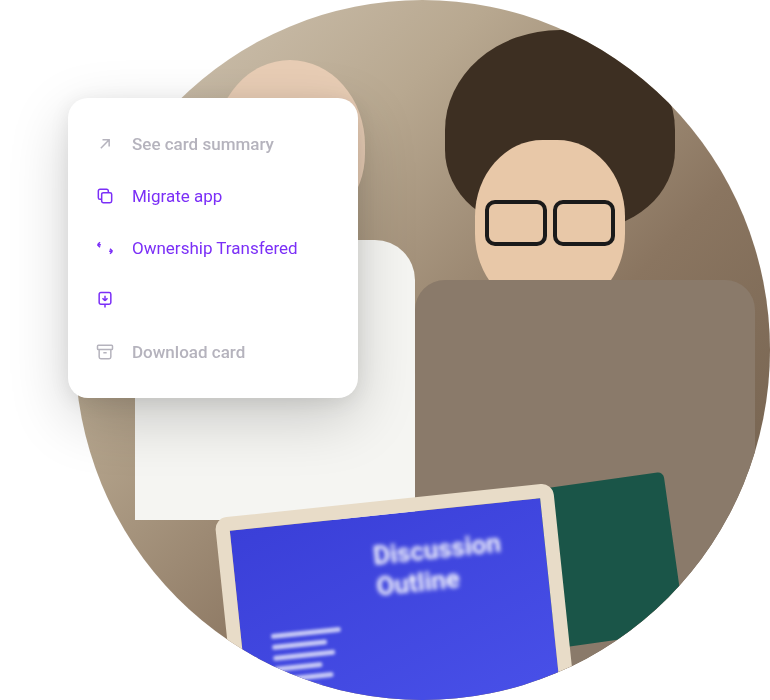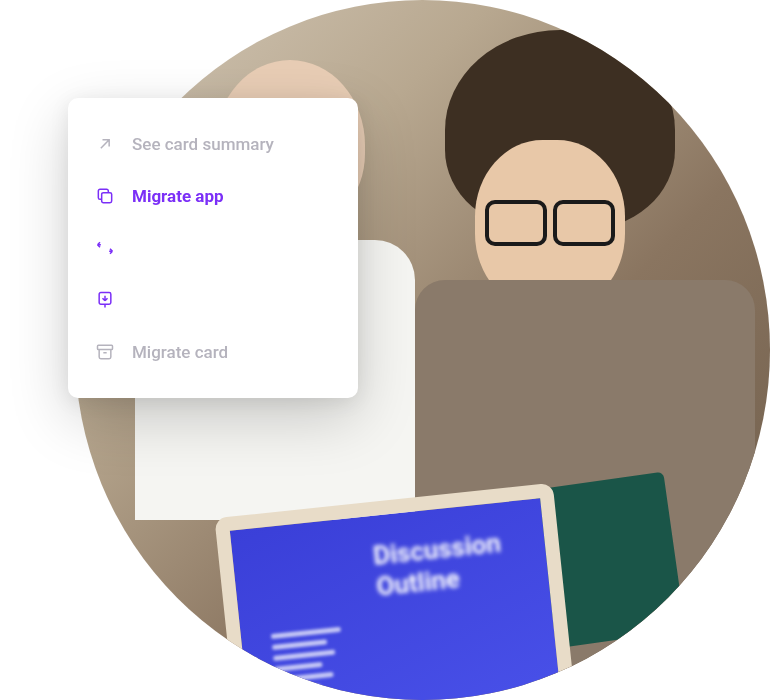--- a/index.html
+++ b/index.html
@@ -150,39 +150,39 @@
     background: rgba(255,255,255,0.7);
     border-radius: 2px;
     filter: blur(1.5px);
   }
   .menu-card {
     position: absolute;
     left: 68px;
     top: 98px;
     width: 290px;
     background: #fff;
-    border-radius: 10px;
+    border-radius: 20px;
     box-shadow: 0 20px 60px rgba(0,0,0,0.18), 0 4px 20px rgba(0,0,0,0.08);
     padding: 20px 0;
   }
   .menu-item {
     display: flex;
     align-items: center;
     gap: 16px;
     padding: 15px 26px;
     cursor: pointer;
     font-size: 17px;
     font-weight: 500;
   }
   .menu-item.muted {
     color: #b5b3bd;
   }
   .menu-item.accent {
     color: #7b2ff7;
-    font-weight: 700;
+    font-weight: 400;
   }
   .menu-icon {
     width: 22px;
     height: 22px;
     flex-shrink: 0;
     display: flex;
     align-items: center;
     justify-content: center;
   }
   .menu-icon svg {
@@ -240,36 +240,37 @@
     </span>
     <span>Migrate app</span>
   </div>
 
   <div class="menu-item accent">
     <span class="menu-icon">
       <svg viewBox="0 0 24 24">
           <path d="M7 8l-4 0M3 8l3-3M3 8l3 3M17 16l4 0M21 16l-3-3M21 16l-3 3"></path>
         </svg>
     </span>
+    <span>Ownership Transfered</span>
   </div>
 
   <div class="menu-item accent">
     <span class="menu-icon">
       <svg viewBox="0 0 24 24">
           <rect x="5" y="3" width="14" height="14" rx="2"></rect>
           <path d="M12 7v6m0 0l-3-3m3 3l3-3M12 17v4"></path>
         </svg>
     </span>
   </div>
 
 
   <div class="menu-item muted">
     <span class="menu-icon">
       <svg viewBox="0 0 24 24">
           <rect x="3" y="4" width="18" height="5" rx="1"></rect>
           <path d="M5 9v9a2 2 0 0 0 2 2h10a2 2 0 0 0 2-2V9M10 13h4"></path>
         </svg>
     </span>
-    <span>Migrate card</span>
+    <span>Download card</span>
   </div>
 
 
 </div>
 
 </body></html>

